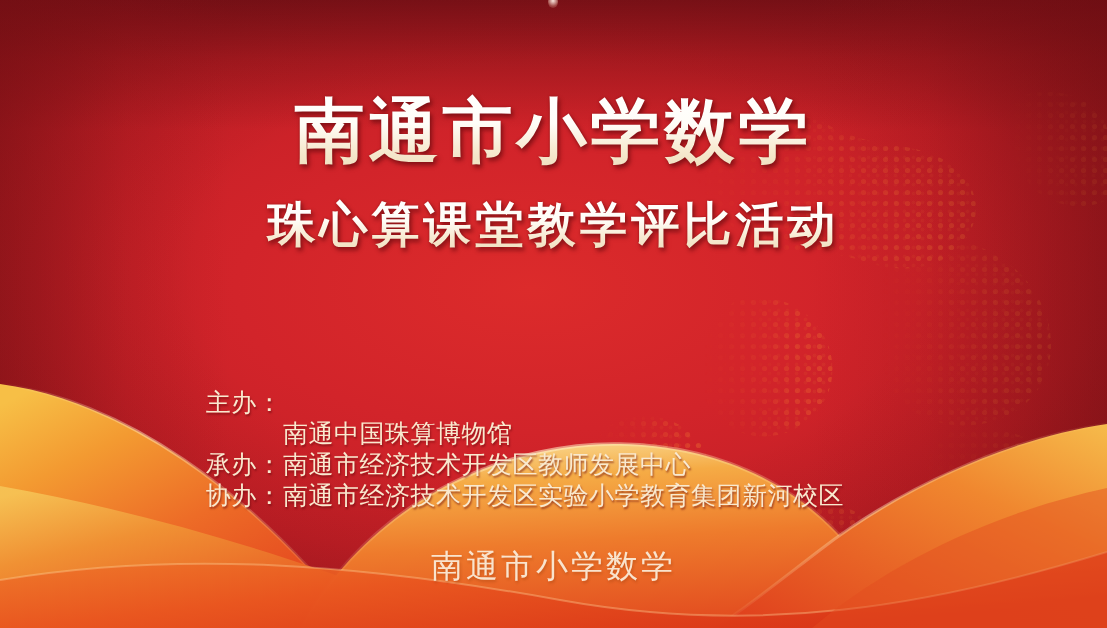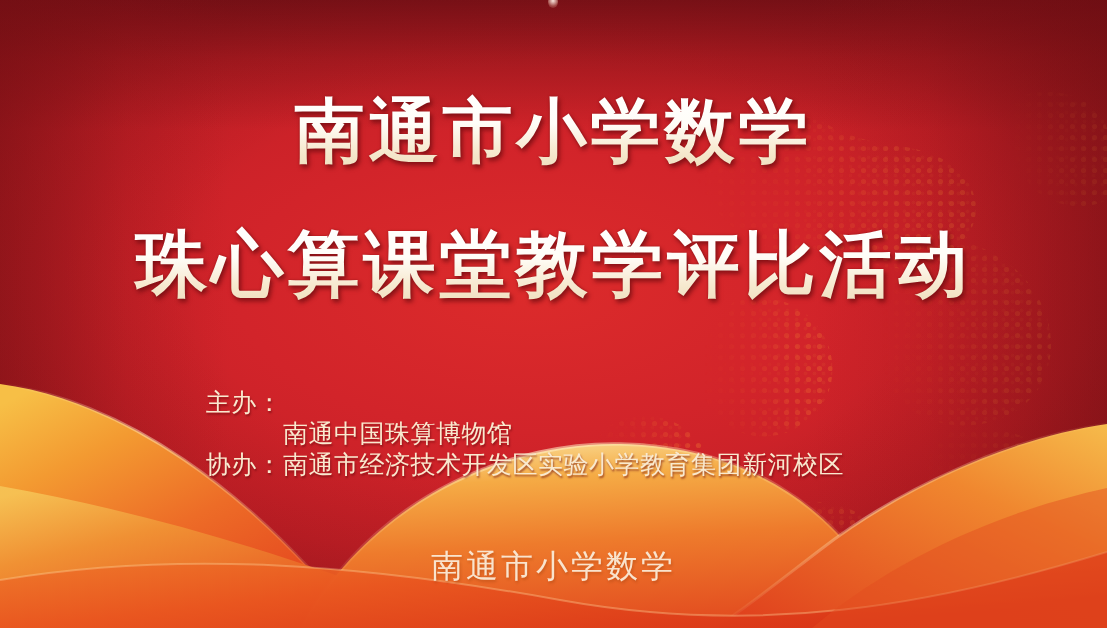--- a/index.html
+++ b/index.html
@@ -77,21 +77,21 @@
     color: #fdf6ea;
     letter-spacing: 4px;
     line-height: 1.22;
     background: linear-gradient(to bottom, #ffffff 0%, #fffdf8 42%, #f7ead1 72%, #eddcba 100%);
     -webkit-background-clip: text;
     background-clip: text;
     -webkit-text-fill-color: transparent;
     filter: drop-shadow(2px 3px 2px rgba(96,8,12,0.55)) drop-shadow(0 0 1px rgba(120,14,16,0.5));
   }
   .title-line-1 { font-size: 70px; }
-  .title-line-2 { font-size: 72px; margin-top: 47px; }
+  .title-line-2 { font-size: 48px; margin-top: 22px; }
 
   .org-block {
     position: absolute;
     left: 205px;
     top: 387px;
     z-index: 6;
     font-family: "DejaVu Serif", "Liberation Serif", serif;
     color: #f9e9cf;
     font-size: 25px;
     line-height: 31px;
@@ -250,20 +250,24 @@
 
   <div class="org-block">
     <div class="org-row">
       <span class="org-label">主办：</span>
     </div>
     <div class="org-row continuation">
       <span class="org-label">主办：</span>
       <span class="org-value">南通中国珠算博物馆</span>
     </div>
     <div class="org-row">
+      <span class="org-label">承办：</span>
+      <span class="org-value">南通市经济技术开发区教师发展中心</span>
+    </div>
+    <div class="org-row">
       <span class="org-label">协办：</span>
       <span class="org-value">南通市经济技术开发区实验小学教育集团新河校区</span>
     </div>
   </div>
 
   <div class="date-line">南通市小学数学</div>
 
 </div>
 
 </body></html>

